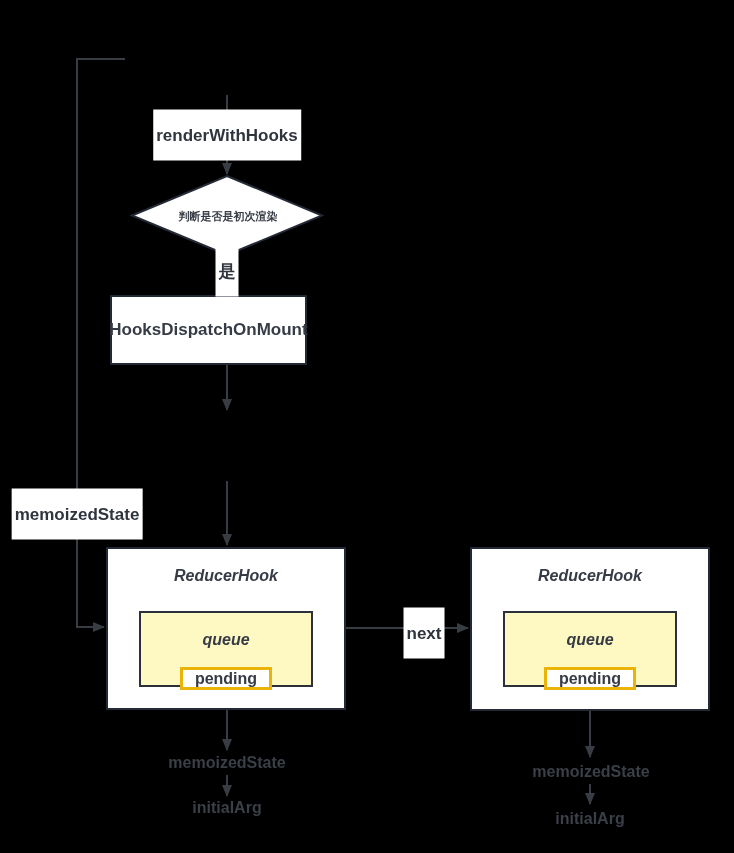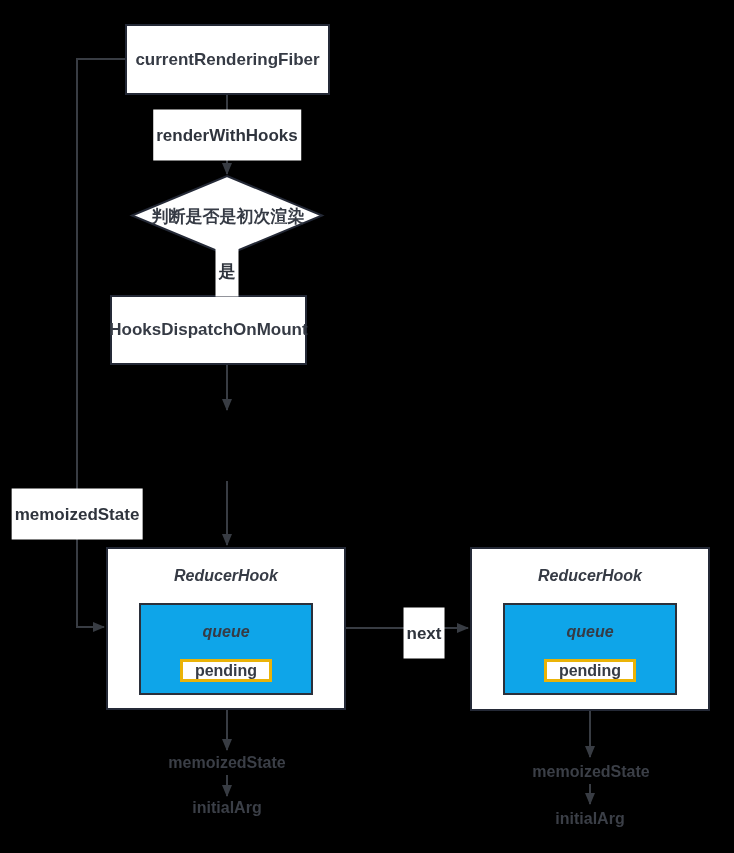--- a/index.html
+++ b/index.html
@@ -46,43 +46,43 @@
   .container-title {
     height: 54px;
     display: flex;
     align-items: center;
     justify-content: center;
     font-style: italic;
   }
   .queue-box {
     box-sizing: border-box;
     width: 174px;
-    height: 92px;
-    margin: 0 auto;
+    height: 76px;
+    margin: 8px auto;
     border: 2px solid #2b303b;
-    background: #0ea5e9;
+    background: #fef9c3;
   }
   .pending-box {
     box-sizing: border-box;
     width: 92px;
     height: 23px;
     margin: 0 auto;
     border: 3px solid #eab308;
     background: #ffffff;
     display: flex;
     align-items: center;
     justify-content: center;
     font-size: 16px;
   }
   .diamond-label {
     position: absolute;
     transform: translate(-50%, -50%);
     color: #363b45;
     font-weight: bold;
-    font-size: 17px;
+    font-size: 11px;
     white-space: nowrap;
     text-align: right;
   }
   .edge-label {
     position: absolute;
     transform: translate(-50%, -50%);
     background: #ffffff;
     color: #2f343d;
     font-weight: bold;
     font-size: 17px;
@@ -127,21 +127,20 @@
 
     <line x1="227" y1="775" x2="227" y2="796" stroke="#383c43" stroke-width="2" marker-end="url(#arrow)"></line>
 
     <line x1="590" y1="711" x2="590" y2="757" stroke="#383c43" stroke-width="2" marker-end="url(#arrow)"></line>
 
     <line x1="590" y1="784" x2="590" y2="804" stroke="#383c43" stroke-width="2" marker-end="url(#arrow)"></line>
 
     <polygon points="227,176 322,215.5 227,255 132,215.5" fill="#ffffff" stroke="#242936" stroke-width="2"></polygon>
   </svg>
 
-  <div class="node" style="left:125px; top:24px; width:205px; height:71px;">currentRenderingFiber</div>
 
   <div class="diamond-label" style="left:228px; top:216px;">判断是否是初次渲染</div>
 
   <div class="node" style="left:110px; top:295px; width:197px; height:70px;">HooksDispatchOnMount</div>
 
 
   <div class="container-node" style="left:106px; top:547px; width:240px; height:163px;">
     <div class="container-title">ReducerHook</div>
     <div class="queue-box">
       <div class="container-title">queue</div>

